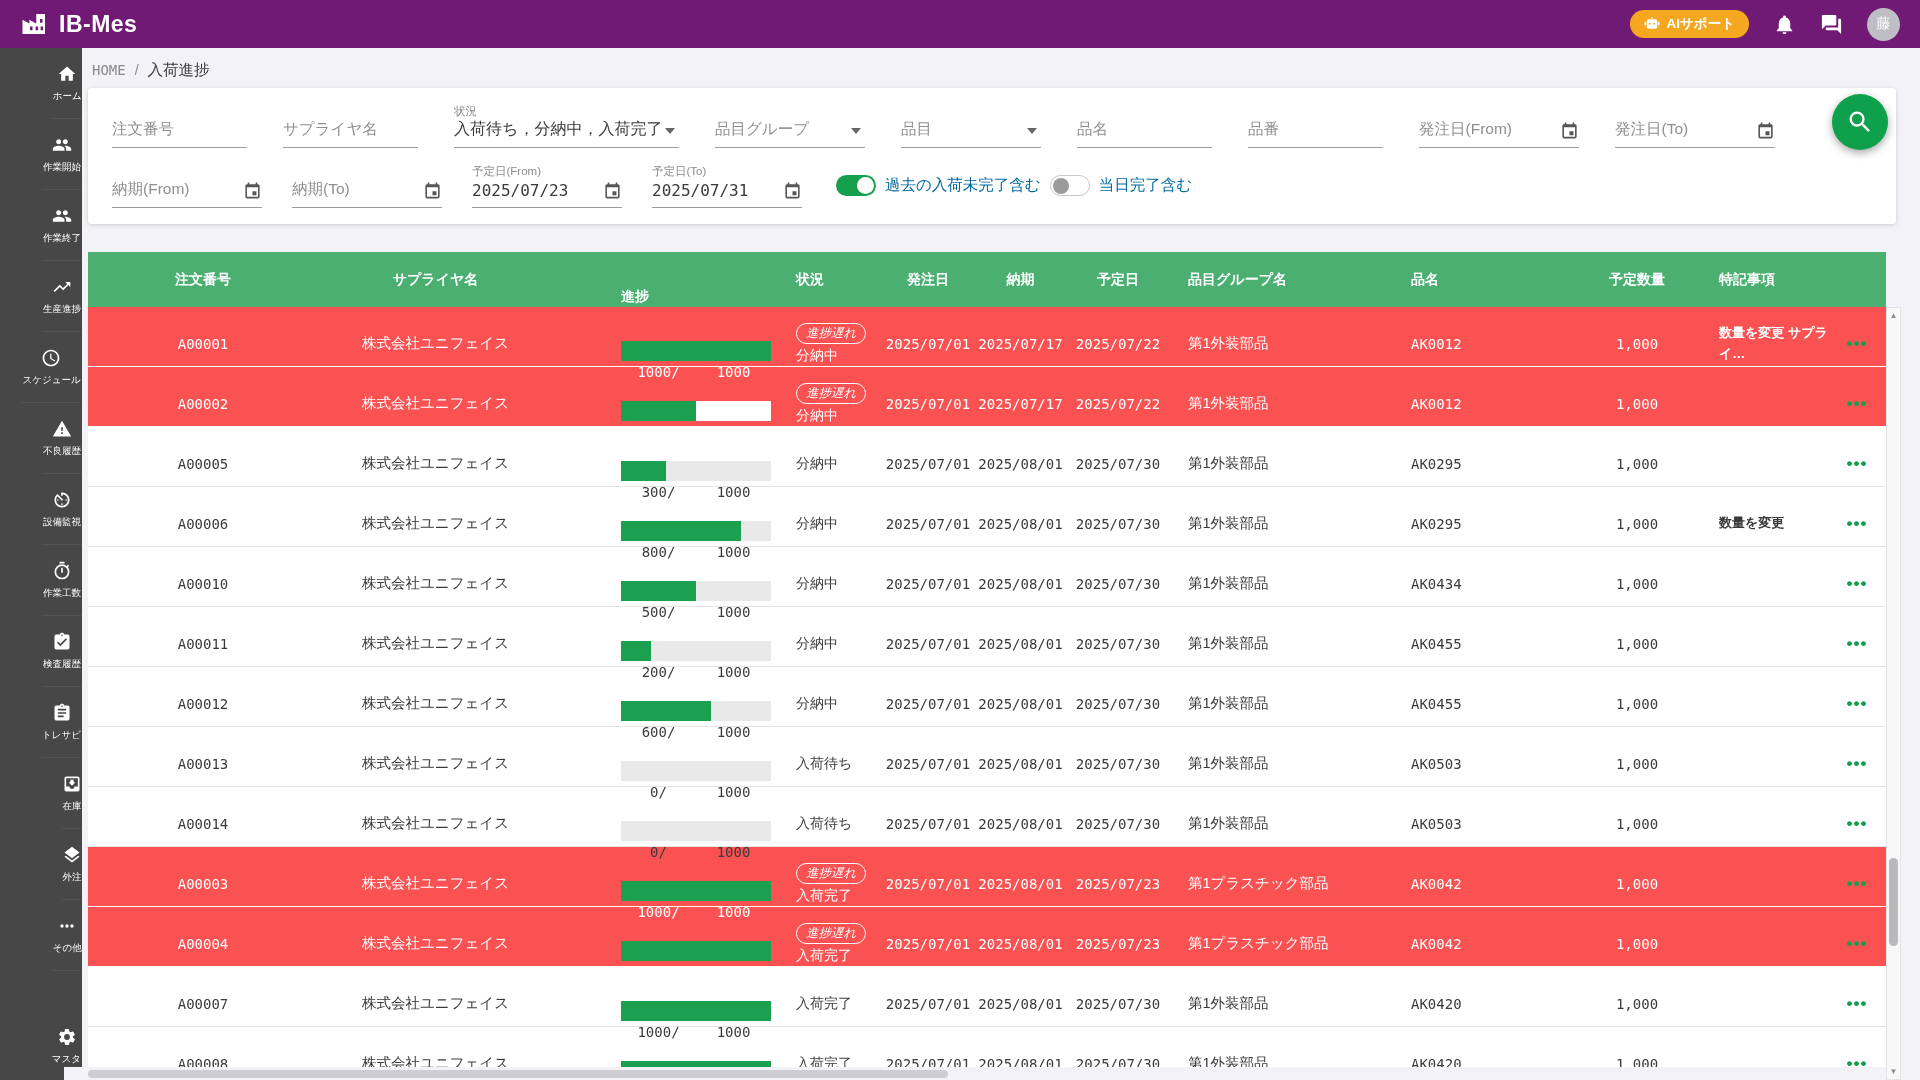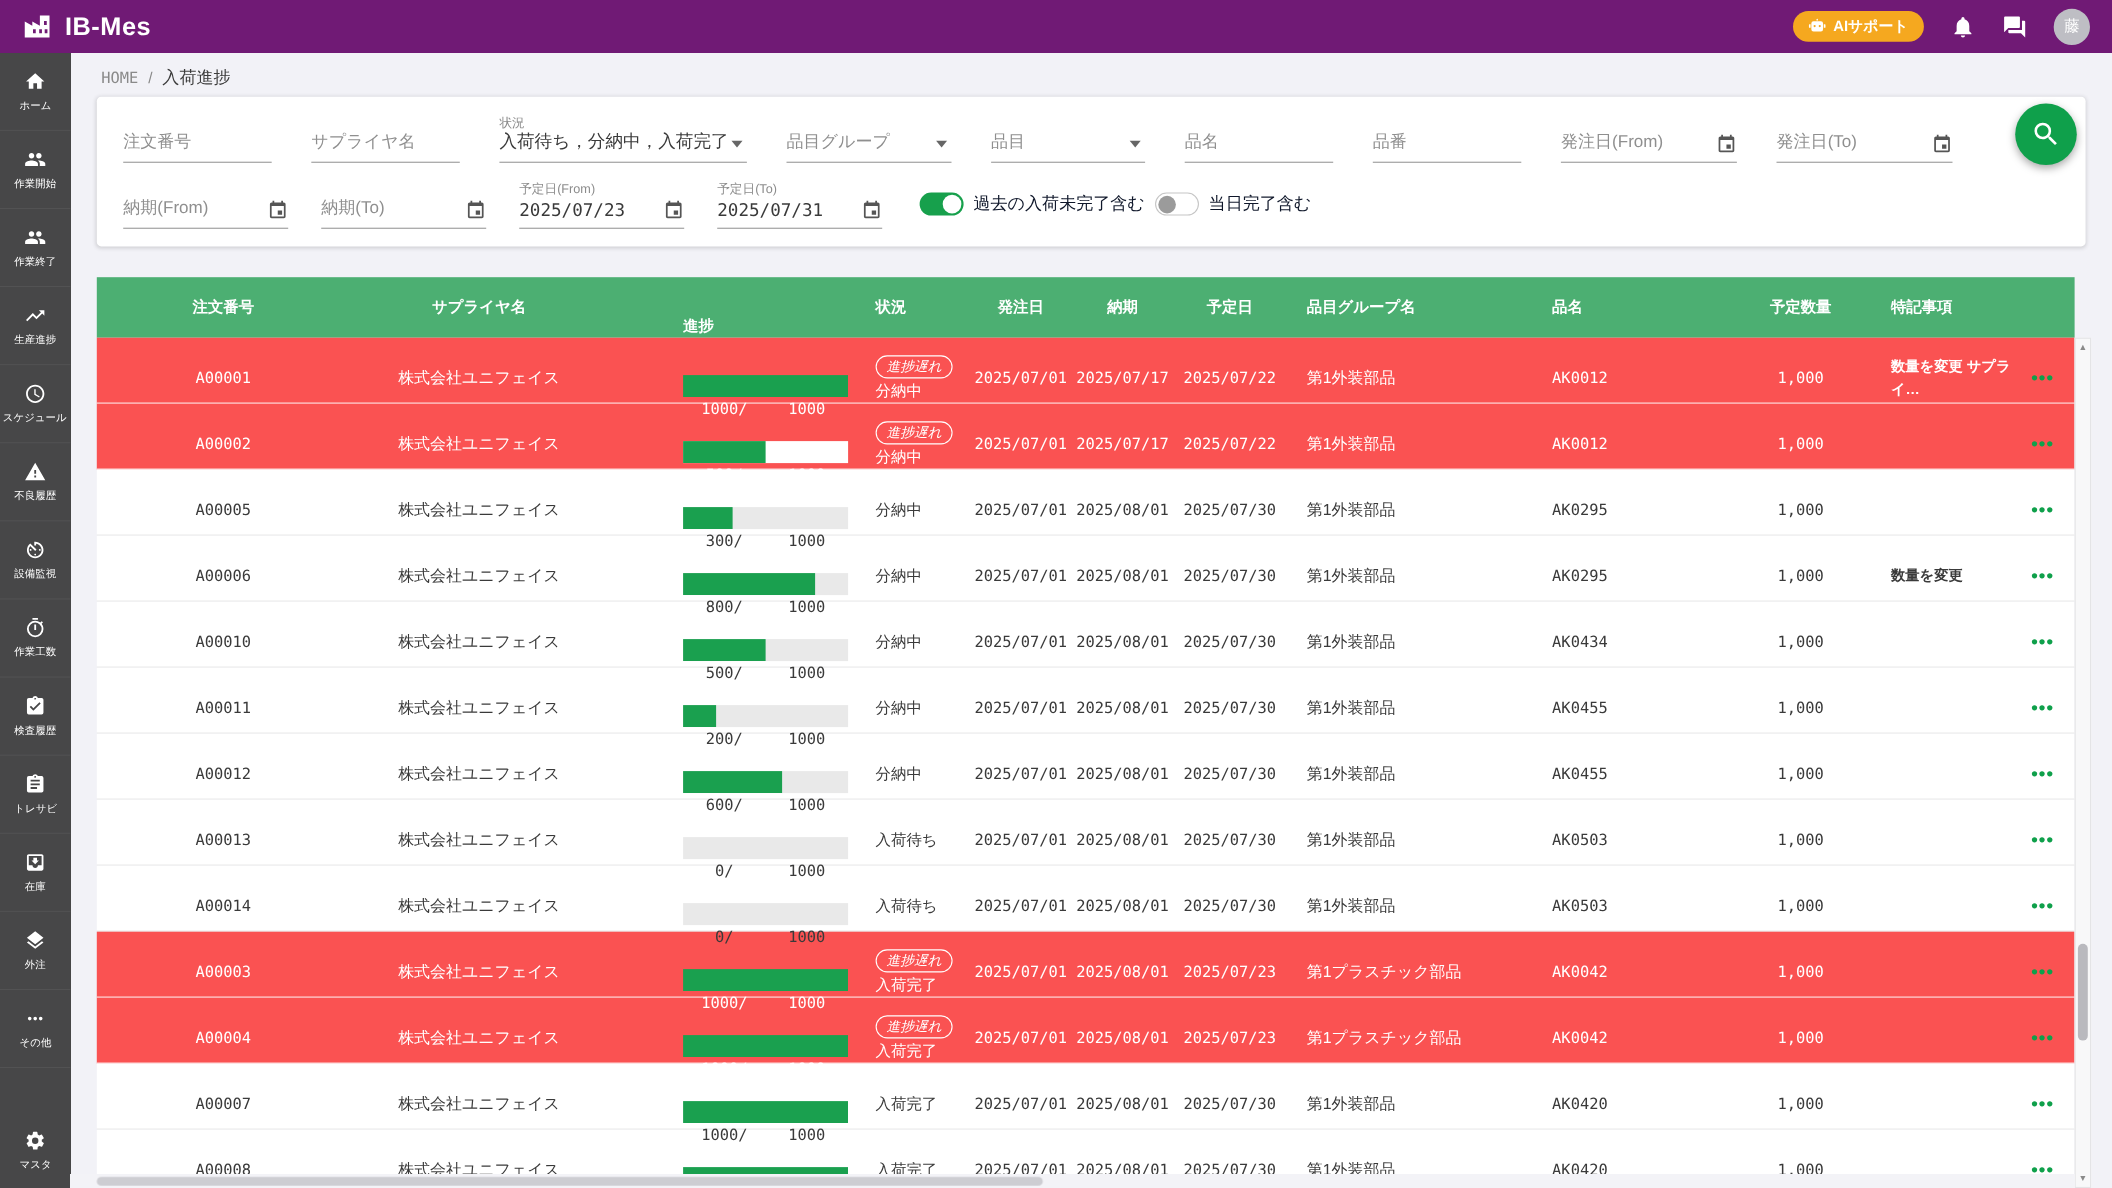--- a/index.html
+++ b/index.html
@@ -20,21 +20,21 @@
   .logo { display:flex; align-items:center; cursor:pointer; }
   .logo svg { width:30px; height:30px; fill:#fff; }
   .logo span { color:#fff; font-size:23px; font-weight:bold; margin-left:9px; letter-spacing:.5px; }
   .hdr-right { margin-left:auto; display:flex; align-items:center; gap:24px; }
   .ai-badge { background:#F5A81F; border-radius:15px; height:28px; display:flex; align-items:center; gap:7px; padding:0 14px; color:#fff; font-size:13.5px; font-weight:bold; cursor:pointer; }
   .ai-badge svg { width:16px; height:16px; fill:#fff; }
   .hicon { width:23px; height:23px; fill:#fff; cursor:pointer; }
   .avatar { width:33px; height:33px; border-radius:50%; background:#BEBEC4; color:#fff; display:flex; align-items:center; justify-content:center; font-size:14px; cursor:pointer; }
 
   
-  .sidebar { position:fixed; top:48px; left:0; bottom:0; width:64px; background:#474748; display:flex; flex-direction:column; z-index:50; }
+  .sidebar { position:fixed; top:48px; left:0; bottom:0; width:82px; background:#474748; display:flex; flex-direction:column; z-index:50;align-items:flex-end; }
   .side-item { height:71px; flex:0 0 71px; display:flex; flex-direction:column; align-items:center; justify-content:center; gap:5px; border-bottom:1px solid #525253; cursor:pointer; }
   .side-item svg { width:20px; height:20px; fill:#fff; }
   .side-item .lbl { color:#fff; font-size:10px; white-space:nowrap; transform:scale(.95); }
   .side-item.bottom { margin-top:auto; border-bottom:none; height:68px; flex:0 0 68px; }
 
   
   .main { position:absolute; top:48px; left:64px; right:0; }
   .breadcrumb { padding:12px 0 10px 28px; font-size:14px; color:#8a8a8a; display:flex; gap:9px; align-items:baseline; height:38px; }
   .breadcrumb .home { font-family:"DejaVu Sans Mono",monospace; cursor:pointer; }
   .breadcrumb .current { color:#3c3c3c; font-size:15.5px; }
@@ -50,21 +50,21 @@
   .flabel { position:absolute; left:0; top:6px; font-size:11.5px; color:#8c8c8c; white-space:nowrap; }
   .fvalue { font-size:16px; color:#3a3a3a; white-space:nowrap; }
   .caret { position:absolute; right:4px; bottom:13px; width:0; height:0; border-left:5px solid transparent; border-right:5px solid transparent; border-top:6px solid #666; }
   .cal { position:absolute; right:0; bottom:7px; width:19px; height:19px; fill:#555; cursor:pointer; }
   .toggles { display:flex; align-items:center; gap:9px; padding-bottom:12px; margin-left:4px; }
   .toggle { width:40px; height:21px; border-radius:11px; position:relative; cursor:pointer; flex:0 0 auto; }
   .toggle.on { background:#17A04C; }
   .toggle.on .knob { position:absolute; right:2px; top:2px; width:17px; height:17px; border-radius:50%; background:#fff; }
   .toggle.off { background:#fff; border:1px solid #c6c6c6; }
   .toggle.off .knob { position:absolute; left:2px; top:1.5px; width:16px; height:16px; border-radius:50%; background:#9b9b9b; }
-  .toggle-label { font-size:15.5px; color:#0f172a; white-space:nowrap; }
+  .toggle-label { font-size:15.5px; color:#0369a1; white-space:nowrap; }
   .fab { position:absolute; top:6px; right:8px; width:56px; height:56px; border-radius:50%; background:#0FA04B; border:none; display:flex; align-items:center; justify-content:center; box-shadow:0 3px 8px rgba(0,0,0,.35); cursor:pointer; }
   .fab svg { width:28px; height:28px; fill:#fff; }
 
   
   .table-wrap { position:relative; margin:28px 0 0 24px; width:1813px; }
   .thead,.trow { display:grid; grid-template-columns:230px 235px 235px 95px 90px 95px 100px 225px 200px 100px 135px 58px; width:1798px; }
   .thead { background:#4CAF72; height:55px; align-items:center; }
   .hcell { color:#fff; font-size:14px; font-weight:bold; }
   .trow { height:60px; background:#fff; border-bottom:1px solid #e4e4e4; align-items:center; }
   .trow.alert { background:#FA5252; border-bottom:1px solid #fff; color:#fff; }

